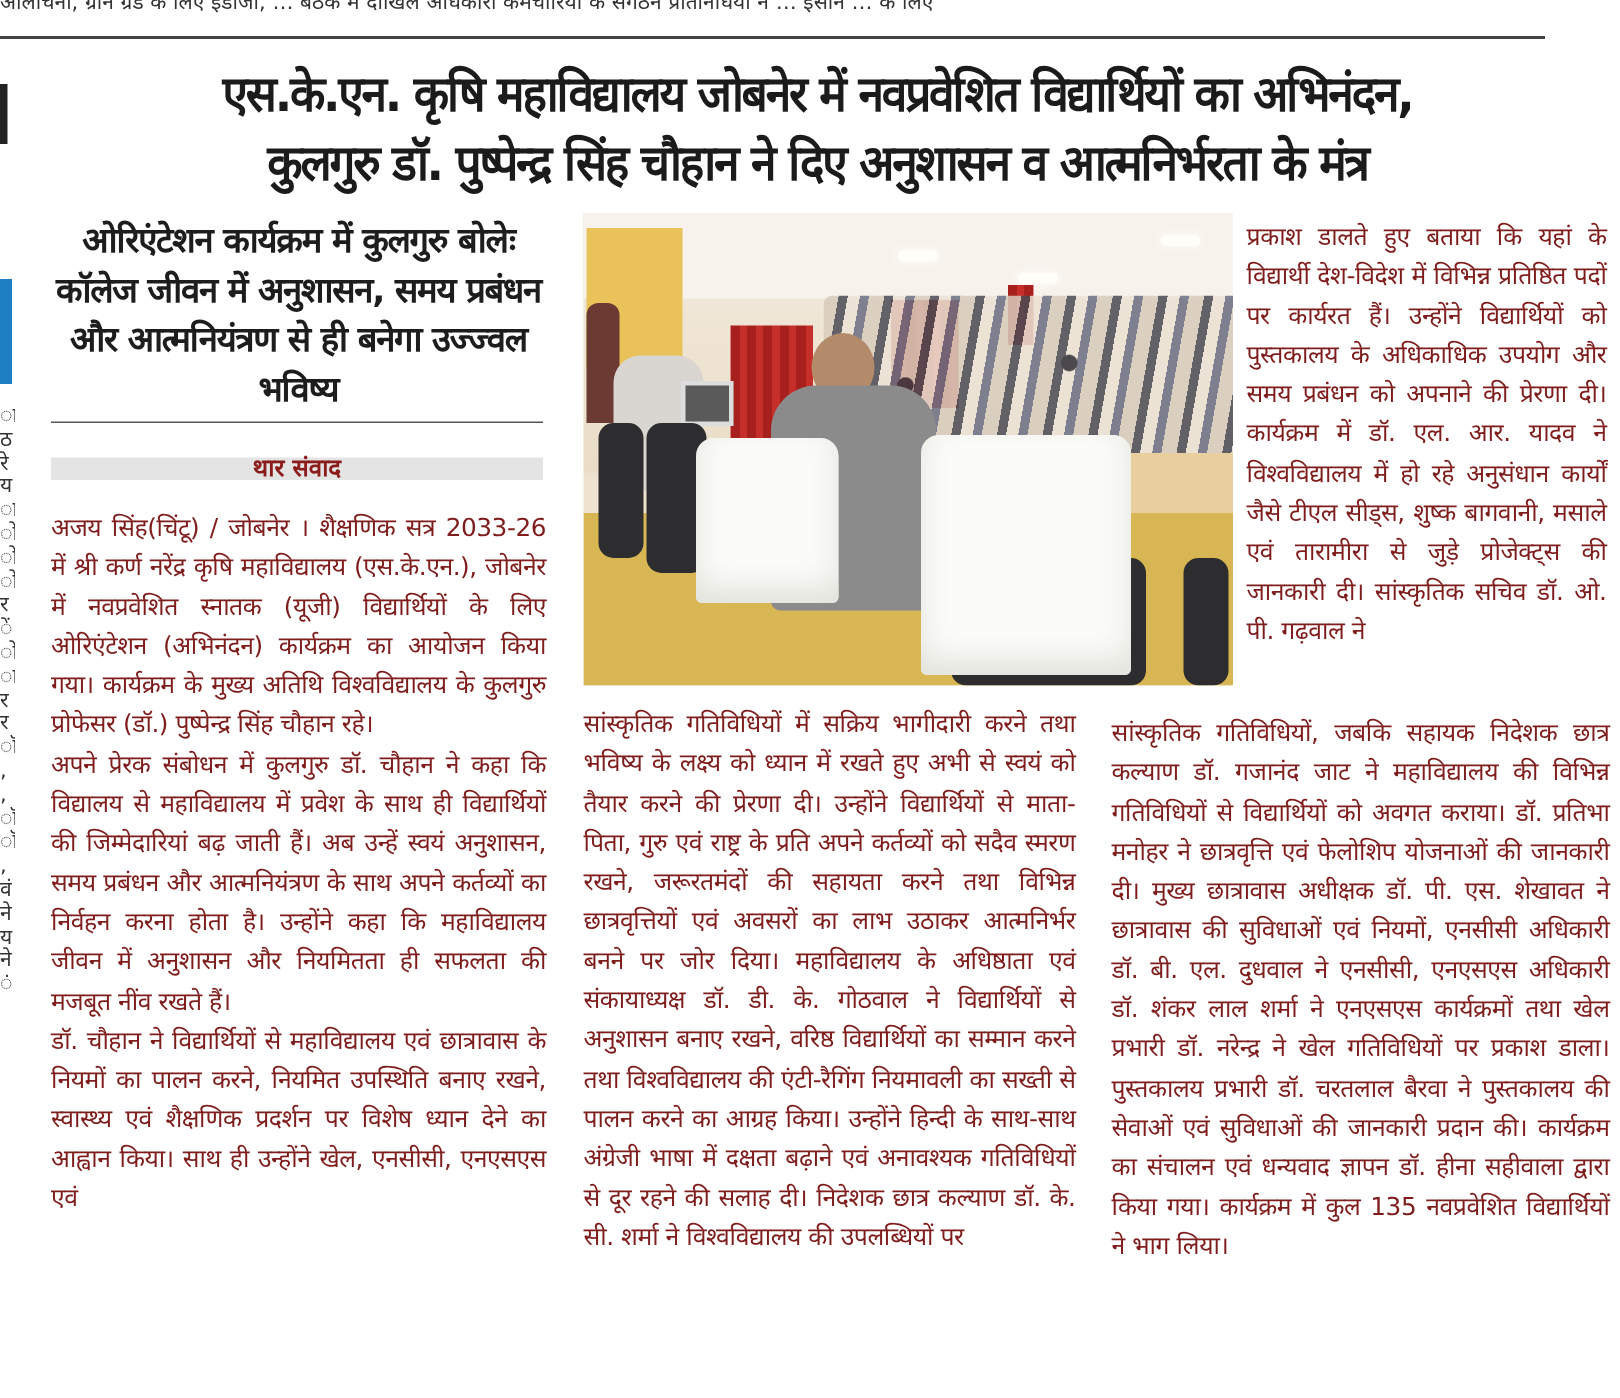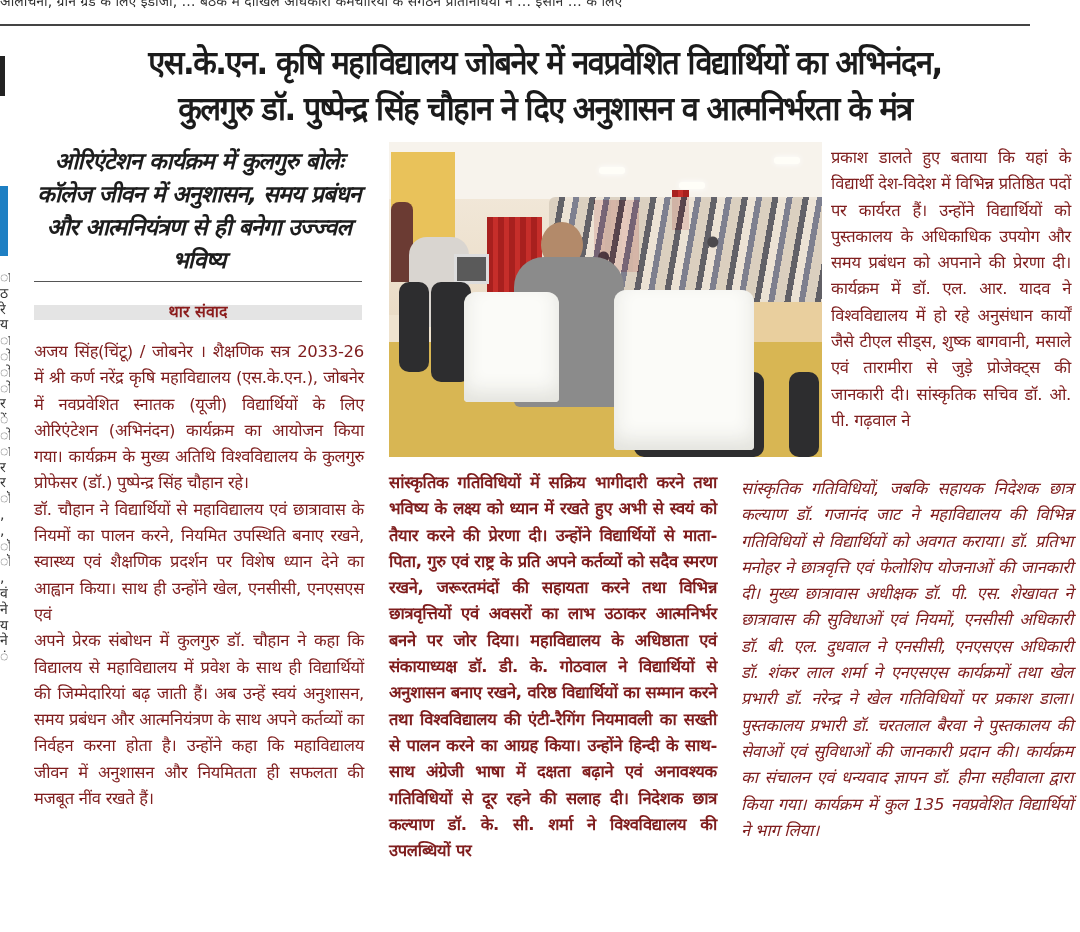--- a/index.html
+++ b/index.html
@@ -12,32 +12,32 @@
 
   .headline { position: absolute; left: 30px; top: 40px; width: 1030px; text-align: center;
               font-family: "DejaVu Sans", sans-serif; font-weight: bold; font-size: 33px; line-height: 46px;
               letter-spacing: -1.6px; color: #1b1b1b; transform: scaleX(0.93); transform-origin: center top; }
   .left-bar { position: absolute; left: 0; top: 56px; width: 5px; height: 40px; background: #222; }
 
   .left-edge-blue { position: absolute; left: 0; top: 186px; width: 8px; height: 70px; background: #1e7fc3; }
   .left-edge-text { position: absolute; left: 0; top: 270px; width: 10px; font-size: 14px; line-height: 15.8px; color: #333; overflow: hidden; white-space: pre; }
 
   .subhead { position: absolute; left: 34px; top: 145px; width: 330px; text-align: center;
-             font-weight: bold; font-size: 23px; line-height: 33px; color: #1d1d1d; letter-spacing: -0.8px; font-style: italic; }
+             font-weight: bold; font-size: 23px; line-height: 33px; color: #1d1d1d; letter-spacing: -0.8px; }
   .subhead-rule { position: absolute; left: 34px; top: 281px; width: 328px; height: 1px; background: #555; }
   .byline-band { position: absolute; left: 34px; top: 305px; width: 328px; height: 15px; background: #e4e4e4; }
   .byline-label { position: absolute; left: 34px; top: 300px; width: 328px; text-align: center;
                   font-weight: bold; font-size: 16px; color: #8b1c1c; }
 
   .col { position: absolute; font-size: 16.5px; line-height: 26.3px; text-align: justify; color: #7f1d1d; letter-spacing: -0.3px; }
   .col p { margin: 0; }
   .col1 { left: 34px; top: 339px; width: 330px; }
-  .col2 { left: 389px; top: 470px; width: 328px; font-weight: bold; }
+  .col2 { left: 389px; top: 470px; width: 328px; }
   .col3 { left: 831px; top: 145px; width: 240px; }
-  .col4 { left: 741px; top: 476px; width: 332px; font-style: italic; }
+  .col4 { left: 741px; top: 476px; width: 332px; }
   .lead-strong { font-weight: normal; }
 
   .photo { position: absolute; left: 389px; top: 142px; width: 433px; height: 315px; overflow: hidden; background: #efe3cf; }
   .photo .wall { position: absolute; left: 0; top: 0; width: 100%; height: 55%; background: linear-gradient(#f4ece0, #eadcc6); }
   .photo .ceiling { position: absolute; left: 0; top: 0; width: 100%; height: 18%; background: #f7f3ec; }
   .photo .light { position: absolute; width: 26px; height: 7px; background: #fffef8; border-radius: 3px; box-shadow: 0 0 6px #fff; }
   .photo .panel-yellow { position: absolute; left: 2px; top: 10px; width: 64px; height: 95px; background: #e9c25a; }
   .photo .curtain { position: absolute; background: repeating-linear-gradient(90deg, #a8201e 0 6px, #c62e2a 6px 11px); }
   .photo .audience { position: absolute; left: 160px; top: 55px; width: 273px; height: 150px;
                      background: radial-gradient(circle at 20% 40%, #3a3a44 0 5px, transparent 6px),
@@ -96,22 +96,22 @@
 ने
 ं</div>
 
 <h2 class="subhead">ओरिएंटेशन कार्यक्रम में कुलगुरु बोलेः कॉलेज जीवन में अनुशासन, समय प्रबंधन और आत्मनियंत्रण से ही बनेगा उज्ज्वल भविष्य</h2>
 <div class="subhead-rule"></div>
 <div class="byline-band"></div>
 <div class="byline-label">थार संवाद</div>
 
 <div class="col col1">
   <p><span class="lead-strong">अजय सिंह(चिंटू) / जोबनेर ।</span> <span>शैक्षणिक सत्र 2033-26 में श्री कर्ण नरेंद्र कृषि महाविद्यालय (एस.के.एन.), जोबनेर में नवप्रवेशित स्नातक (यूजी) विद्यार्थियों के लिए ओरिएंटेशन (अभिनंदन) कार्यक्रम का आयोजन किया गया। कार्यक्रम के मुख्य अतिथि विश्वविद्यालय के कुलगुरु प्रोफेसर (डॉ.) पुष्पेन्द्र सिंह चौहान रहे।</span></p>
+  <p>अपने प्रेरक संबोधन में कुलगुरु डॉ. चौहान ने कहा कि विद्यालय से महाविद्यालय में प्रवेश के साथ ही विद्यार्थियों की जिम्मेदारियां बढ़ जाती हैं। अब उन्हें स्वयं अनुशासन, समय प्रबंधन और आत्मनियंत्रण के साथ अपने कर्तव्यों का निर्वहन करना होता है। उन्होंने कहा कि महाविद्यालय जीवन में अनुशासन और नियमितता ही सफलता की मजबूत नींव रखते हैं।</p>
   <p>डॉ. चौहान ने विद्यार्थियों से महाविद्यालय एवं छात्रावास के नियमों का पालन करने, नियमित उपस्थिति बनाए रखने, स्वास्थ्य एवं शैक्षणिक प्रदर्शन पर विशेष ध्यान देने का आह्वान किया। साथ ही उन्होंने खेल, एनसीसी, एनएसएस एवं</p>
-  <p>अपने प्रेरक संबोधन में कुलगुरु डॉ. चौहान ने कहा कि विद्यालय से महाविद्यालय में प्रवेश के साथ ही विद्यार्थियों की जिम्मेदारियां बढ़ जाती हैं। अब उन्हें स्वयं अनुशासन, समय प्रबंधन और आत्मनियंत्रण के साथ अपने कर्तव्यों का निर्वहन करना होता है। उन्होंने कहा कि महाविद्यालय जीवन में अनुशासन और नियमितता ही सफलता की मजबूत नींव रखते हैं।</p>
 </div>
 
 <div class="photo" title="सभागार में ओरिएंटेशन कार्यक्रम; मंच पर अतिथि व सामने बैठे विद्यार्थी">
   <div class="wall"></div>
   <div class="ceiling"></div>
   <div class="light" style="left:210px;top:25px;"></div>
   <div class="light" style="left:290px;top:40px;"></div>
   <div class="light" style="left:385px;top:15px;"></div>
   <div class="panel-yellow"></div>
   <div class="curtain" style="left:98px;top:75px;width:55px;height:95px;"></div>

